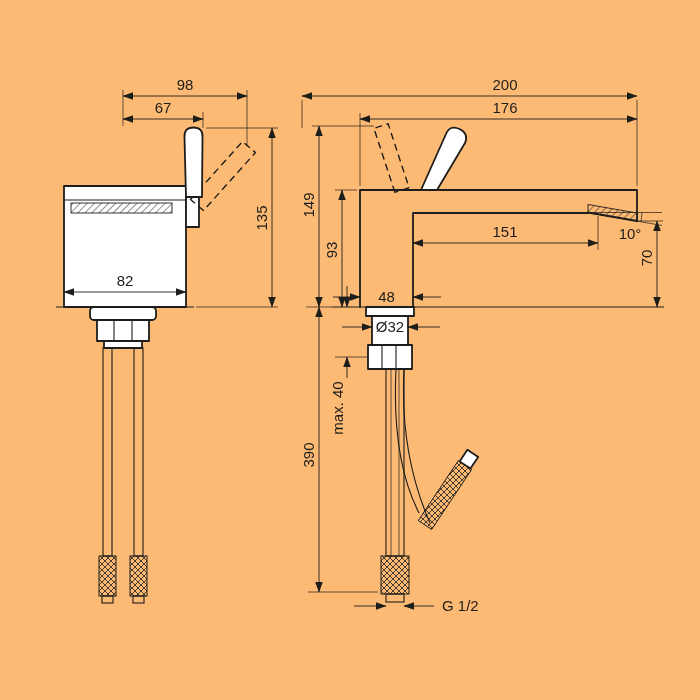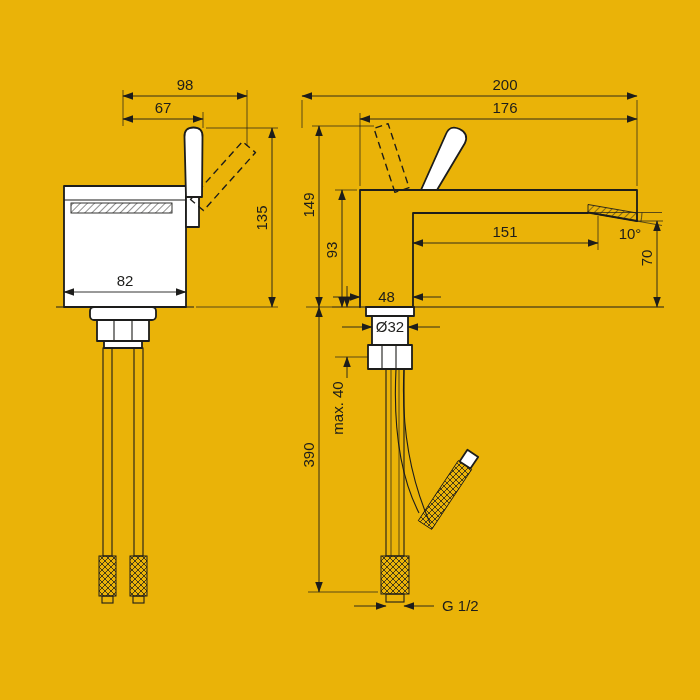--- a/index.html
+++ b/index.html
@@ -1,16 +1,16 @@
 <!DOCTYPE html>
 <html><head>
 <meta charset="utf-8">
 <style>
   html,body{margin:0;padding:0;background:#ffffff;}
-  .stage{position:relative;width:700px;height:700px;background:#eab308;overflow:hidden;
+  .stage{position:relative;width:700px;height:700px;background:#fdba74;overflow:hidden;
          font-family:"Liberation Sans", sans-serif;}
   svg{position:absolute;inset:0;}
   .obj{stroke:#1d1d1b;stroke-width:1.8;fill:none;stroke-linejoin:round;stroke-linecap:round;}
   .objf{stroke:#1d1d1b;stroke-width:1.8;fill:#ffffff;stroke-linejoin:round;}
   .obj2{stroke:#1d1d1b;stroke-width:1.1;fill:none;}
   .dash{stroke:#1d1d1b;stroke-width:1.4;fill:none;stroke-dasharray:7 4.5;stroke-linejoin:round;}
   .dim{stroke:#1d1d1b;stroke-width:0.9;fill:none;}
   .ext{stroke:#1d1d1b;stroke-width:0.7;fill:none;}
   .hatched{fill:url(#hatchFine);stroke:#1d1d1b;stroke-width:0.9;}
   .braided{fill:url(#braid);stroke:#1d1d1b;stroke-width:1;}

